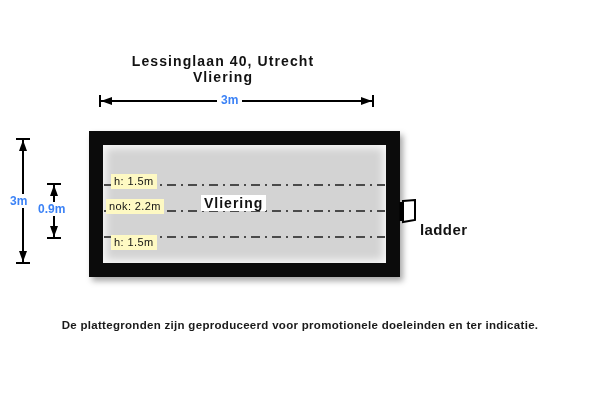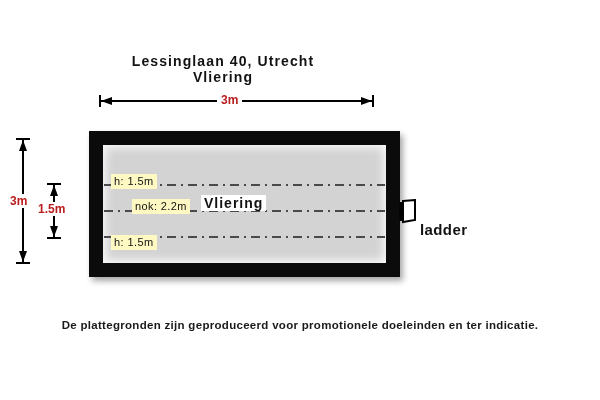--- a/index.html
+++ b/index.html
@@ -16,21 +16,21 @@
   
   .hline{background:#000;height:1.5px;}
   .vline{background:#000;width:1.5px;}
   .tick-v{background:#000;width:1.5px;height:12px;}
   .tick-h{background:#000;height:1.5px;width:14px;}
   .arr{width:0;height:0;}
   .arr-left {border-top:4px solid transparent;border-bottom:4px solid transparent;border-right:11px solid #000;}
   .arr-right{border-top:4px solid transparent;border-bottom:4px solid transparent;border-left:11px solid #000;}
   .arr-up   {border-left:4px solid transparent;border-right:4px solid transparent;border-bottom:11px solid #000;}
   .arr-down {border-left:4px solid transparent;border-right:4px solid transparent;border-top:11px solid #000;}
-  .dimlabel{background:#fff;font-weight:bold;font-size:12px;padding:0 4px;line-height:14px;color:#b91c1c;}
+  .dimlabel{background:#fff;font-weight:bold;font-size:12px;padding:0 4px;line-height:14px;color:#3b82f6;}
 
   
   .plan{
     left:89px;top:131px;width:283px;height:118px;
     border:14px solid var(--wall,#0b0b0b);
     background:var(--floor,#d3d3d3);
     box-shadow:3px 4px 6px rgba(0,0,0,0.35), inset 0 0 9px 3px rgba(255,255,255,0.85);
   }
   .dashdot{
     height:1.5px;
@@ -71,30 +71,30 @@
   <div class="abs tick-h" style="left:16px;top:262px;"></div>
   <div class="abs arr arr-up" style="left:19px;top:140px;"></div>
   <div class="abs arr arr-down" style="left:19px;top:251px;"></div>
   <div class="abs dimlabel" style="left:6px;top:194px;">3m</div>
 
   <div class="abs vline" style="left:53px;top:184px;height:54px;"></div>
   <div class="abs tick-h" style="left:47px;top:183px;"></div>
   <div class="abs tick-h" style="left:47px;top:237px;"></div>
   <div class="abs arr arr-up" style="left:50px;top:185px;"></div>
   <div class="abs arr arr-down" style="left:50px;top:226px;"></div>
-  <div class="abs dimlabel" style="left:34px;top:202px;">1.5m</div>
+  <div class="abs dimlabel" style="left:34px;top:202px;">0.9m</div>
 
   <div class="abs plan"></div>
 
   <div class="abs dashdot" style="left:104px;top:184px;width:281px;"></div>
   <div class="abs dashdot" style="left:104px;top:210px;width:281px;"></div>
   <div class="abs dashdot" style="left:104px;top:236px;width:281px;"></div>
 
   <div class="abs roomtag" style="left:111px;top:174px;">h: 1.5m</div>
-  <div class="abs roomtag" style="left:106px;top:199px;margin-left:26px;">nok: 2.2m</div>
+  <div class="abs roomtag" style="left:106px;top:199px;">nok: 2.2m</div>
   <div class="abs roomname" style="left:201px;top:195px;">Vliering</div>
   <div class="abs roomtag" style="left:111px;top:235px;">h: 1.5m</div>
 
   <svg class="abs" style="left:399px;top:199px;" width="18" height="25" viewBox="0 0 18 25">
     <rect x="0.5" y="3" width="4" height="19" fill="#000"></rect>
     <polygon points="4,2 16,1 16,21 4,23" fill="#fff" stroke="#000" stroke-width="2"></polygon>
   </svg>
   <div class="abs laddertext" style="left:420px;top:221px;">ladder</div>
 
   <div class="abs disclaimer">

